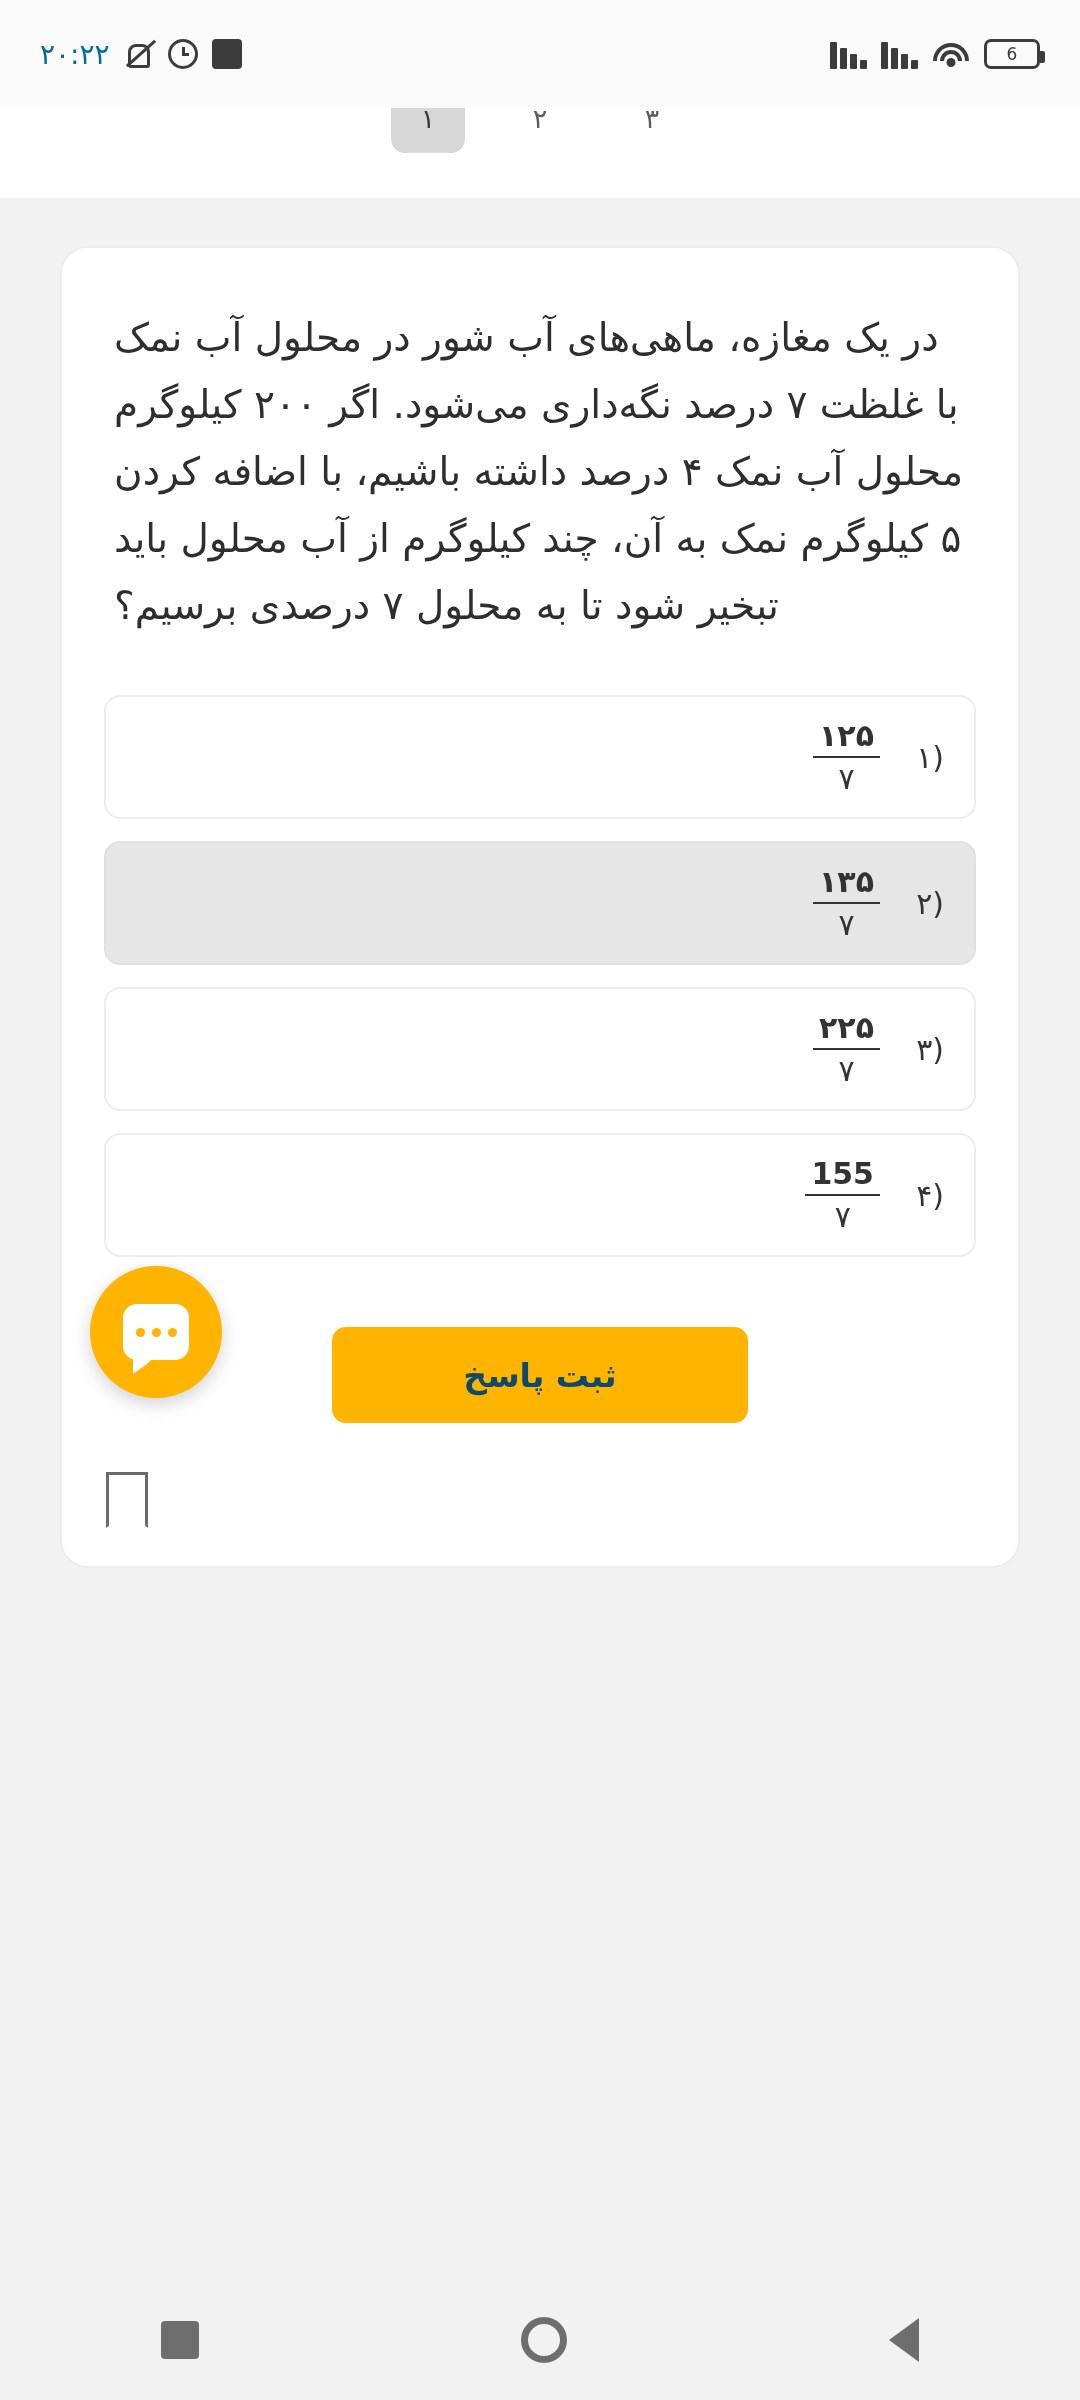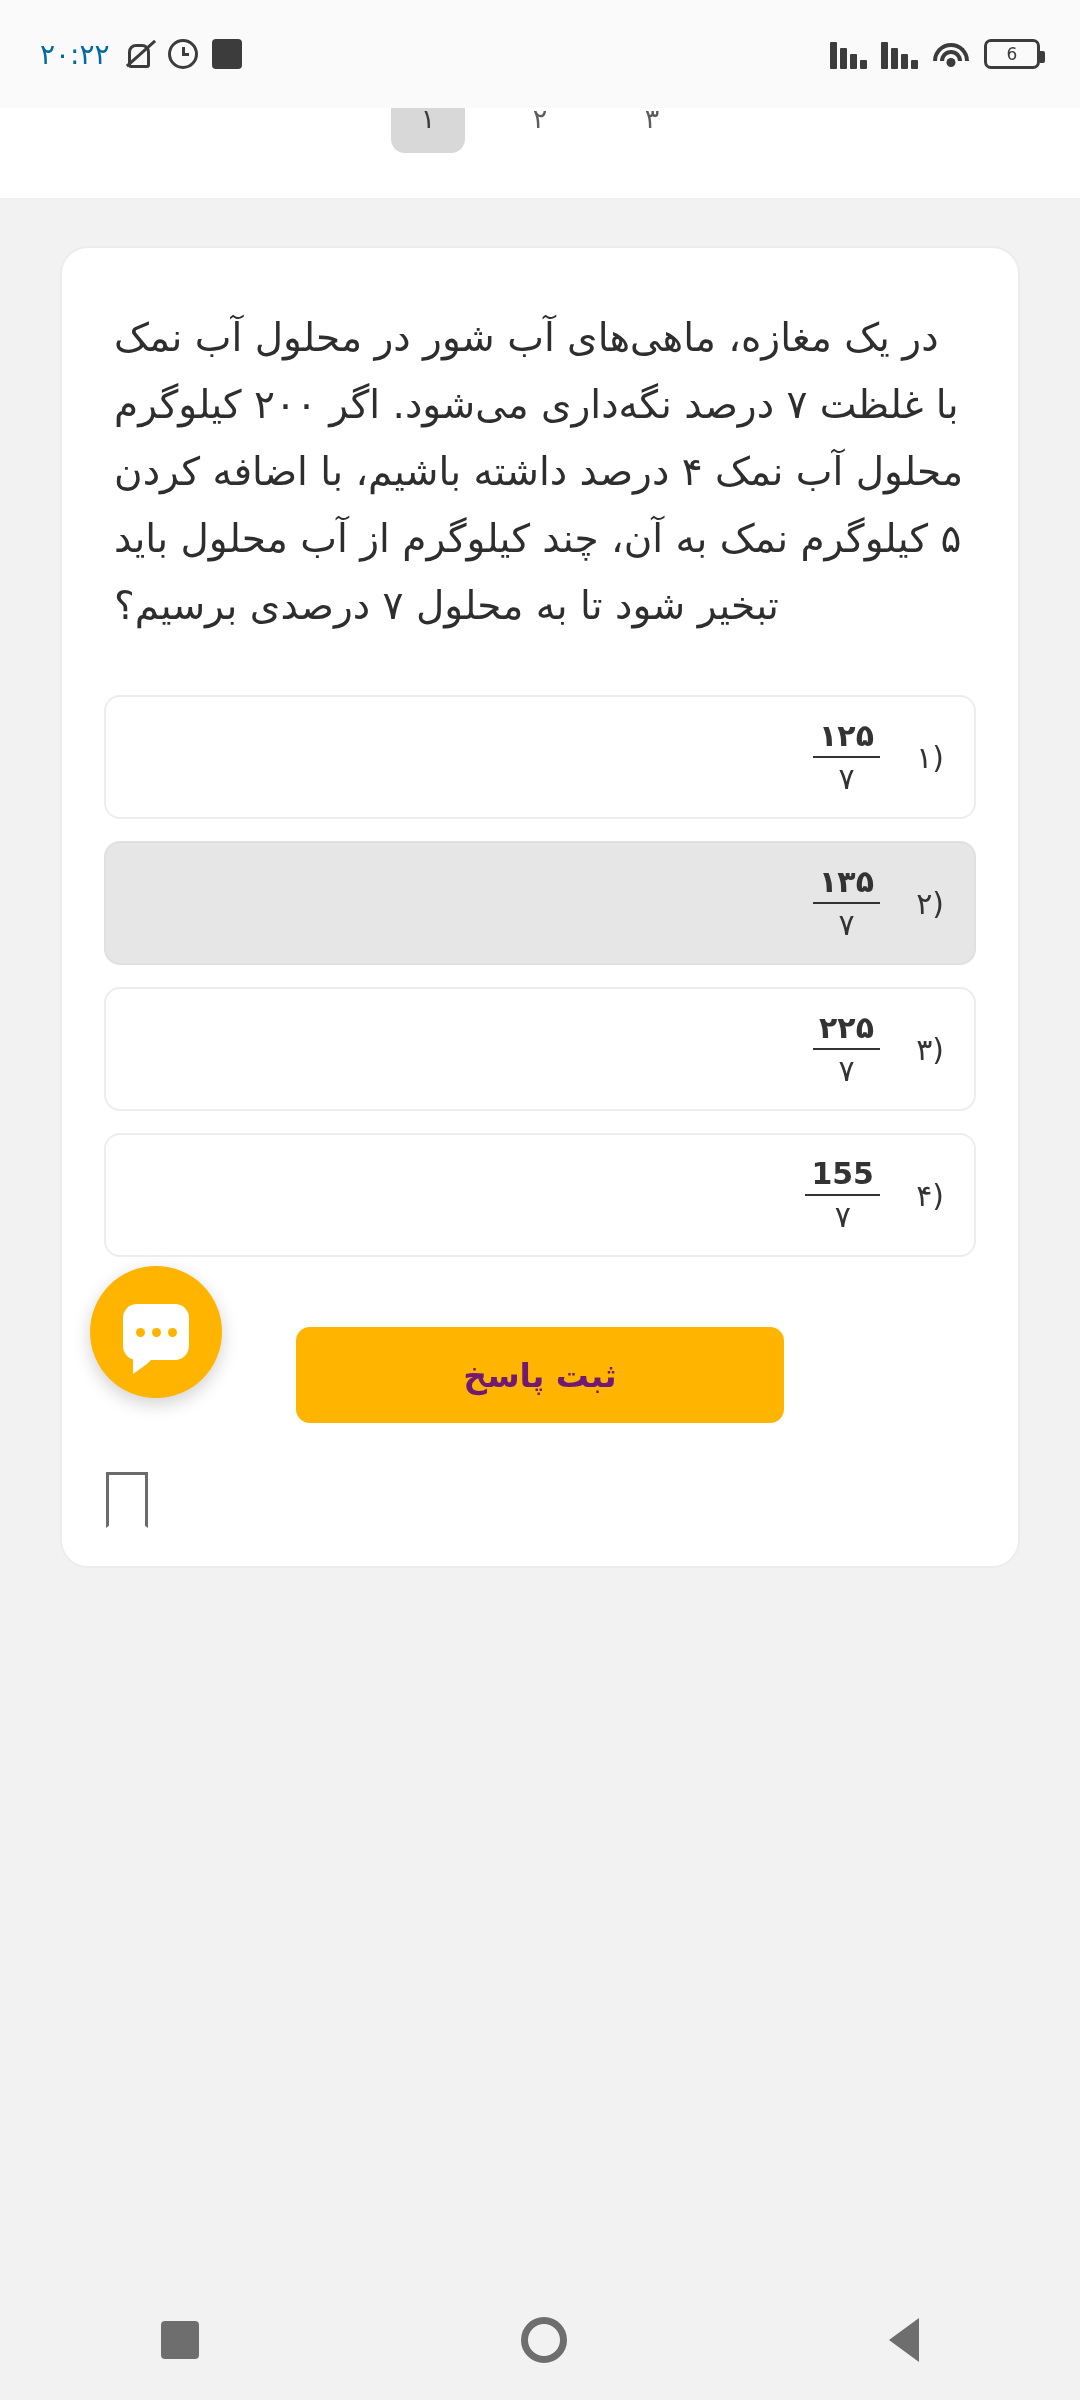--- a/index.html
+++ b/index.html
@@ -240,26 +240,26 @@
   }
   .frac .den { padding: 2px 6px 0 6px; }
 
   
   .submit-wrap {
     margin-top: 70px;
     display: flex;
     justify-content: center;
   }
   .submit-btn {
-    width: 488px;
+    width: 416px;
     height: 96px;
     background: #ffb400;
     border: none;
     border-radius: 14px;
-    color: #701a75;
+    color: #0c4a6e;
     font-size: 33px;
     font-weight: bold;
     font-family: "DejaVu Sans", "Liberation Sans", sans-serif;
     cursor: pointer;
   }
 
   
   .fab {
     position: absolute;
     left: 28px;

